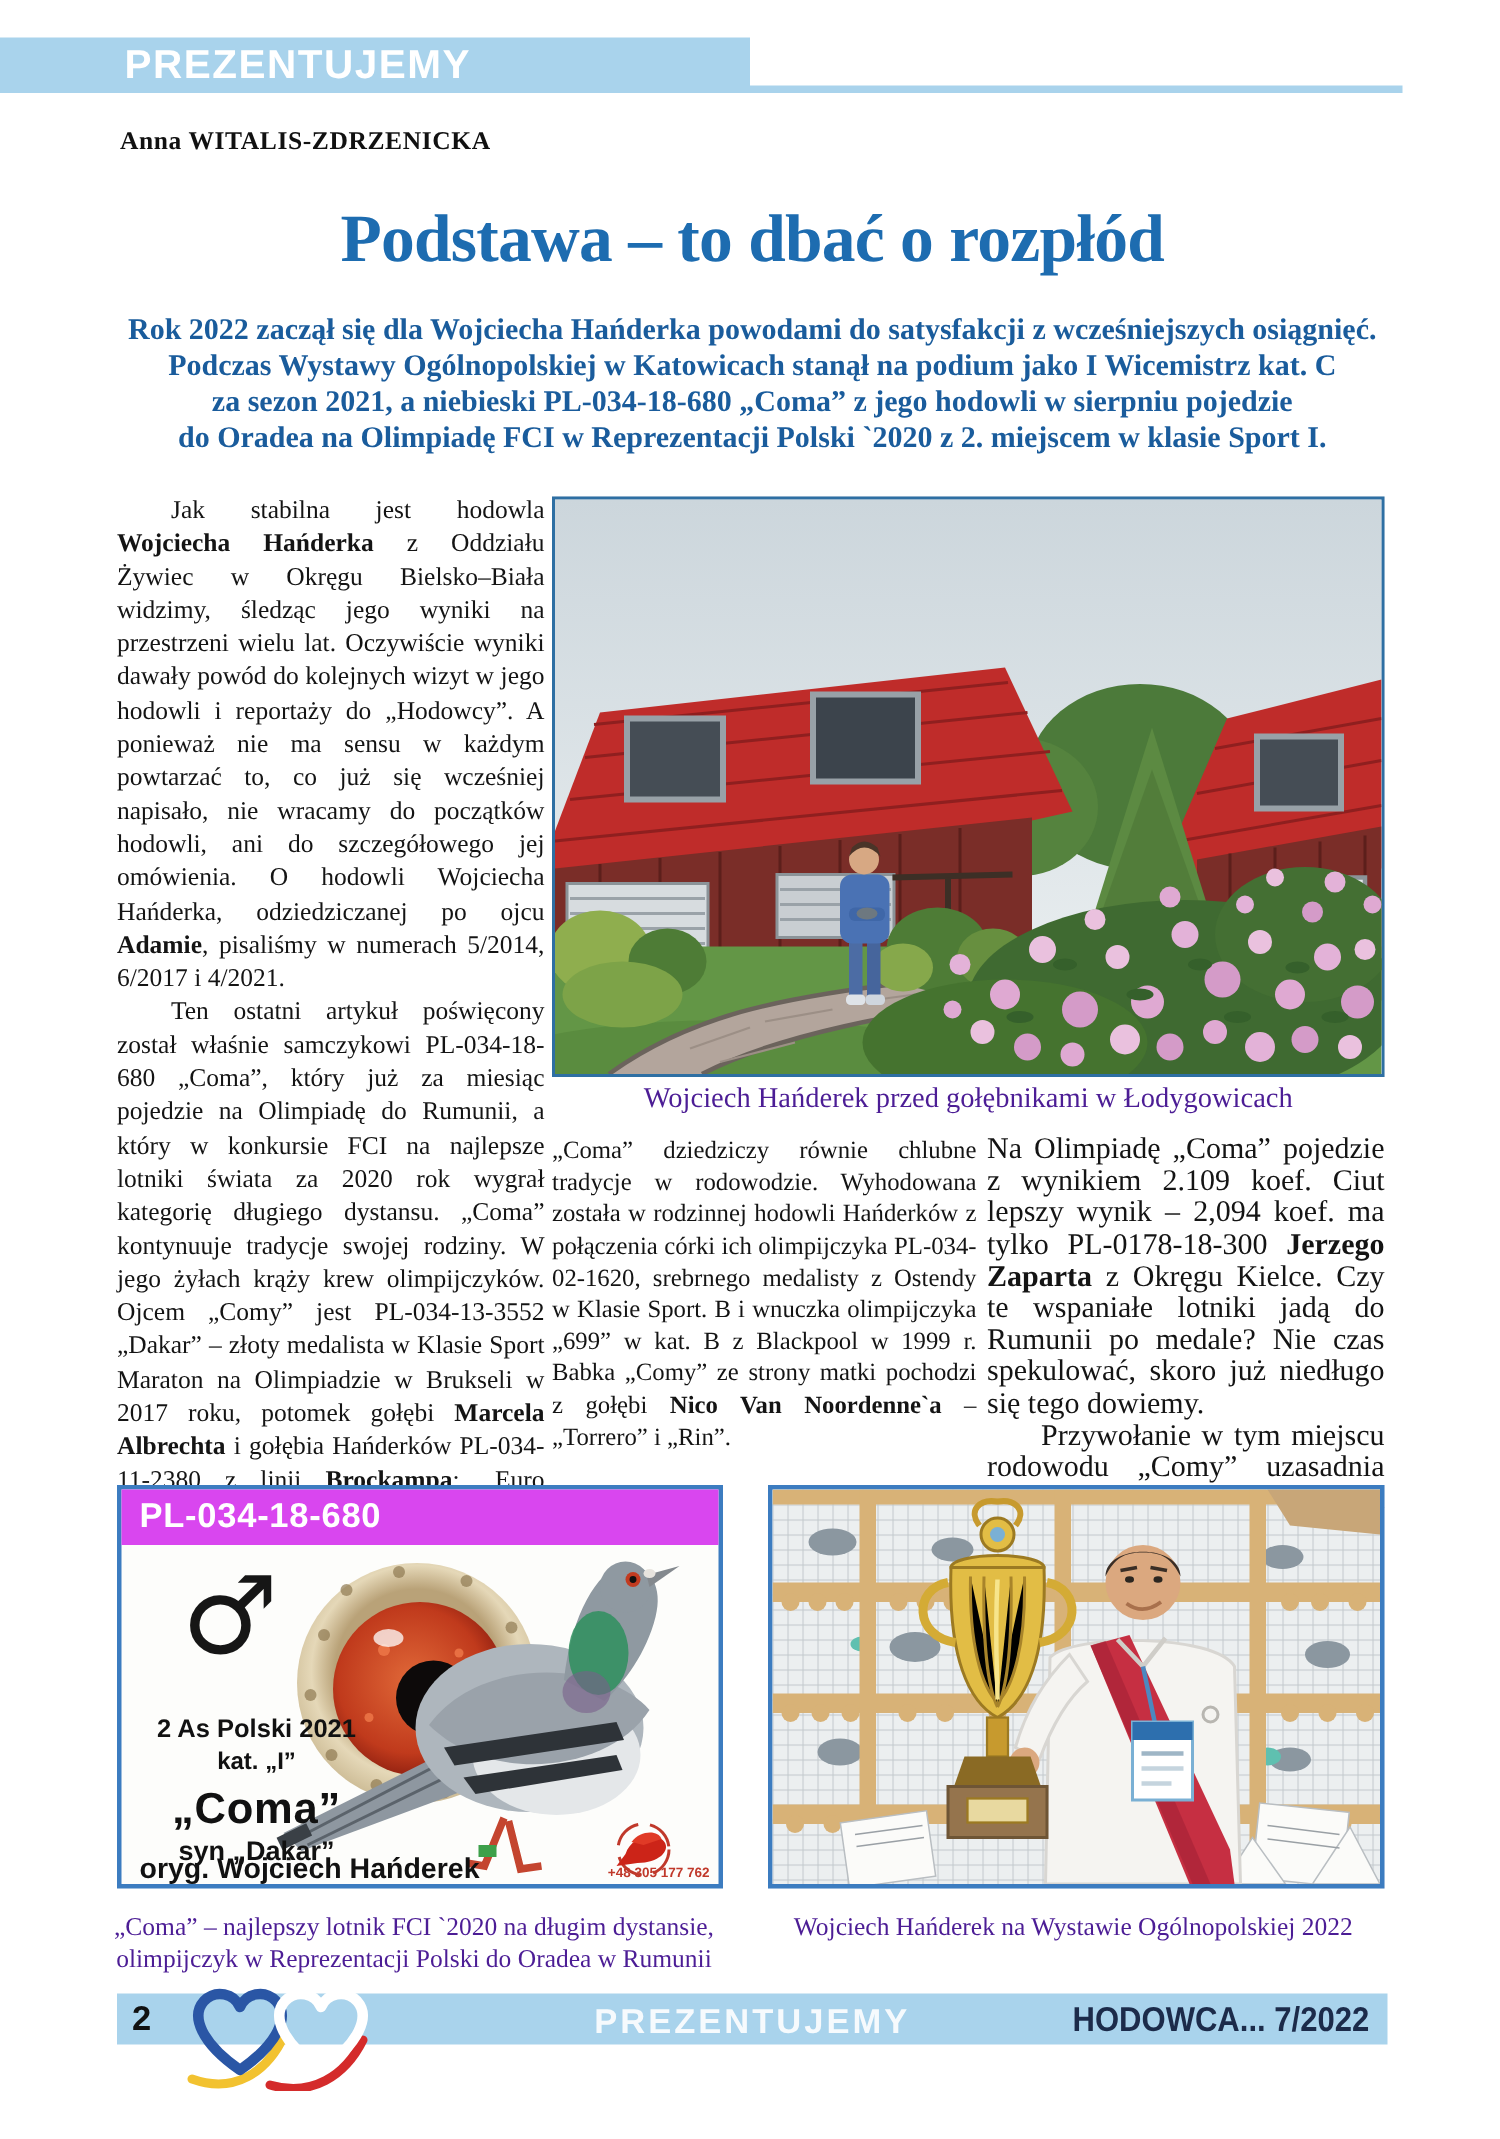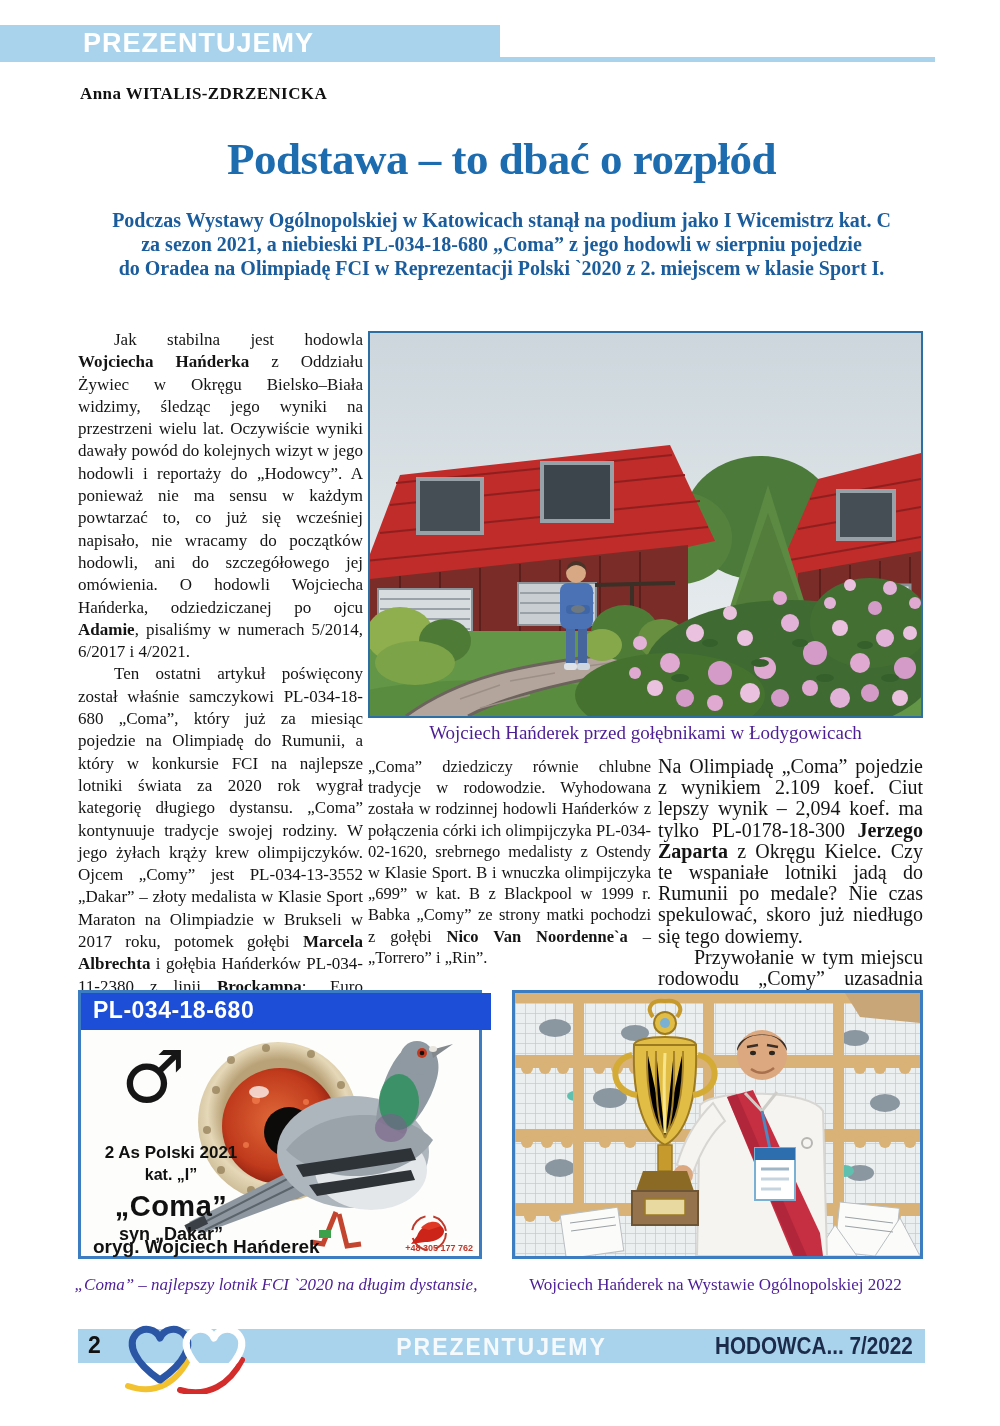--- a/index.html
+++ b/index.html
@@ -24,26 +24,26 @@
   .col-left{left:78px;top:329px;width:285px;height:652px;}
   .col-mid{left:368px;top:756px;width:283px;height:234px;font-size:16.5px;line-height:21.2px;}
   .col-right{left:658px;top:756px;width:265px;height:234px;font-size:20px;line-height:21.2px;}
   
   .mainphoto{position:absolute;left:368px;top:331px;width:555px;height:387px;border:2px solid #2e6fa3;
         box-sizing:border-box;background:#dfe6e9;}
   .mainphoto svg{display:block;}
   .caption{color:#4c1d95;}
   .cap-main{position:absolute;left:368px;top:722px;width:555px;text-align:center;font-size:19px;}
   .cap-bottom{position:absolute;top:1274px;text-align:center;font-size:17px;line-height:21px;}
-  .cap-bl{left:70px;width:412px;font-style:italic;}
+  .cap-bl{left:70px;width:412px;}
   .cap-br{left:508px;width:415px;}
   
   .card{position:absolute;left:78px;top:990px;width:404px;height:269px;border:3px solid #3c7cc0;
         box-sizing:border-box;background:#fdfdfb;}
-  .card-green{position:absolute;left:0;top:0;width:100%;height:37px;background:#1d4ed8;padding-left:12px;}
+  .card-green{position:absolute;left:0;top:0;width:100%;height:37px;background:#d946ef;}
   .card-green span{position:absolute;left:12px;top:4px;font-family:"Liberation Sans",sans-serif;
         font-weight:bold;font-size:23px;color:#fff;letter-spacing:.5px;}
   .card svg.art{position:absolute;left:0;top:37px;}
   .card .sex{position:absolute;left:40px;top:48px;font-family:"DejaVu Sans",sans-serif;
         font-size:72px;line-height:1;color:#161616;}
   .ctext{position:absolute;font-family:"Liberation Sans",sans-serif;font-weight:bold;color:#111;text-align:center;}
   .award1{left:0;top:150px;width:180px;font-size:17px;}
   .award2{left:0;top:173px;width:180px;font-size:16px;}
   .cname{left:0;top:197px;width:180px;font-size:29px;letter-spacing:.5px;}
   .csub{left:0;top:231px;width:180px;font-size:18px;}
@@ -66,20 +66,21 @@
 <div class="page">
 
   <div class="hdr-bar">
     <span>PREZENTUJEMY</span>
   </div>
   <div class="hdr-line"></div>
   <div class="author">Anna WITALIS-ZDRZENICKA</div>
 
   <h1 class="title" style="margin:0;">Podstawa – to dbać o rozpłód</h1>
   <div class="lead">
+    <div>Rok 2022 zaczął się dla Wojciecha Hańderka powodami do satysfakcji z wcześniejszych osiągnięć.</div>
     <div>Podczas Wystawy Ogólnopolskiej w Katowicach stanął na podium jako I Wicemistrz kat. C</div>
     <div>za sezon 2021, a niebieski PL-034-18-680 „Coma” z jego hodowli w sierpniu pojedzie</div>
     <div>do Oradea  na Olimpiadę FCI w Reprezentacji Polski `2020 z 2. miejscem w klasie Sport I.</div>
   </div>
 
   <div class="col col-left">
     <p class="ind"><span>Jak stabilna jest hodowla </span><span style="font-weight: bold;">Wojciecha Hańderka</span><span> z Oddziału Żywiec w Okręgu Bielsko–Biała widzimy, śledząc jego wyniki na przestrzeni wielu lat. Oczywiście wyniki dawały powód do kolejnych wizyt w jego hodowli i reportaży do „Hodowcy”. A ponieważ nie ma sensu w każdym powtarzać to, co już się wcześniej napisało, nie wracamy do początków hodowli, ani do szczegółowego jej omówienia. O hodowli Wojciecha Hańderka, odziedziczanej po ojcu </span><span style="font-weight: bold;">Adamie</span><span>,  pisaliśmy w numerach 5/2014, 6/2017 i 4/2021.</span></p>
     <p class="ind"><span>Ten ostatni artykuł poświęcony został właśnie samczykowi PL-034-18-680 „Coma”, który już za miesiąc pojedzie na Olimpiadę do Rumunii, a który w konkursie FCI na najlepsze lotniki świata za 2020 rok wygrał kategorię długiego dystansu. „Coma” kontynuuje tradycje swojej rodziny. W jego żyłach krąży krew olimpijczyków. Ojcem „Comy” jest PL-034-13-3552 „Dakar” – złoty medalista w Klasie Sport Maraton na Olimpiadzie w Brukseli w 2017 roku, potomek gołębi </span><span style="font-weight: bold;">Marcela Albrechta</span><span> i gołębia Hańderków PL-034-11-2380 z linii </span><span style="font-weight: bold;">Brockampa</span><span>: „Euro Diamonda” (olimpijczyka z Ostendy z 2007 roku i samicy „Mistral”. Ze strony matki</span></p>
   </div>
 
@@ -447,20 +448,21 @@
       <path d="M183,62 C206,66 206,98 178,102" fill="none" stroke="#d4ab35" stroke-width="6"></path>
       <rect x="143" y="152" width="14" height="26" fill="#c79a2e" stroke="#9c7a22" stroke-width="1.5"></rect>
       <polygon points="128,178 172,178 179,198 121,198" fill="#8a6a24"></polygon>
       <rect x="117" y="198" width="66" height="34" fill="#95744d" stroke="#6e5535" stroke-width="2"></rect>
       <rect x="130" y="206" width="40" height="16" fill="#e8d9a0" stroke="#9c7a22" stroke-width="1.5"></rect>
     </svg>
   </div>
 
   <div class="caption cap-bottom cap-bl">
     <div>„Coma” – najlepszy lotnik FCI `2020 na długim dystansie,</div>
+    <div>olimpijczyk w Reprezentacji Polski do Oradea w Rumunii</div>
   </div>
   <div class="caption cap-bottom cap-br">
     <div>Wojciech Hańderek  na Wystawie Ogólnopolskiej 2022</div>
   </div>
 
   <div class="foot-bar">
     <div class="foot-page">2</div>
     <div class="foot-mid">PREZENTUJEMY</div>
     <div class="foot-mag">HODOWCA... 7/2022</div>
   </div>

